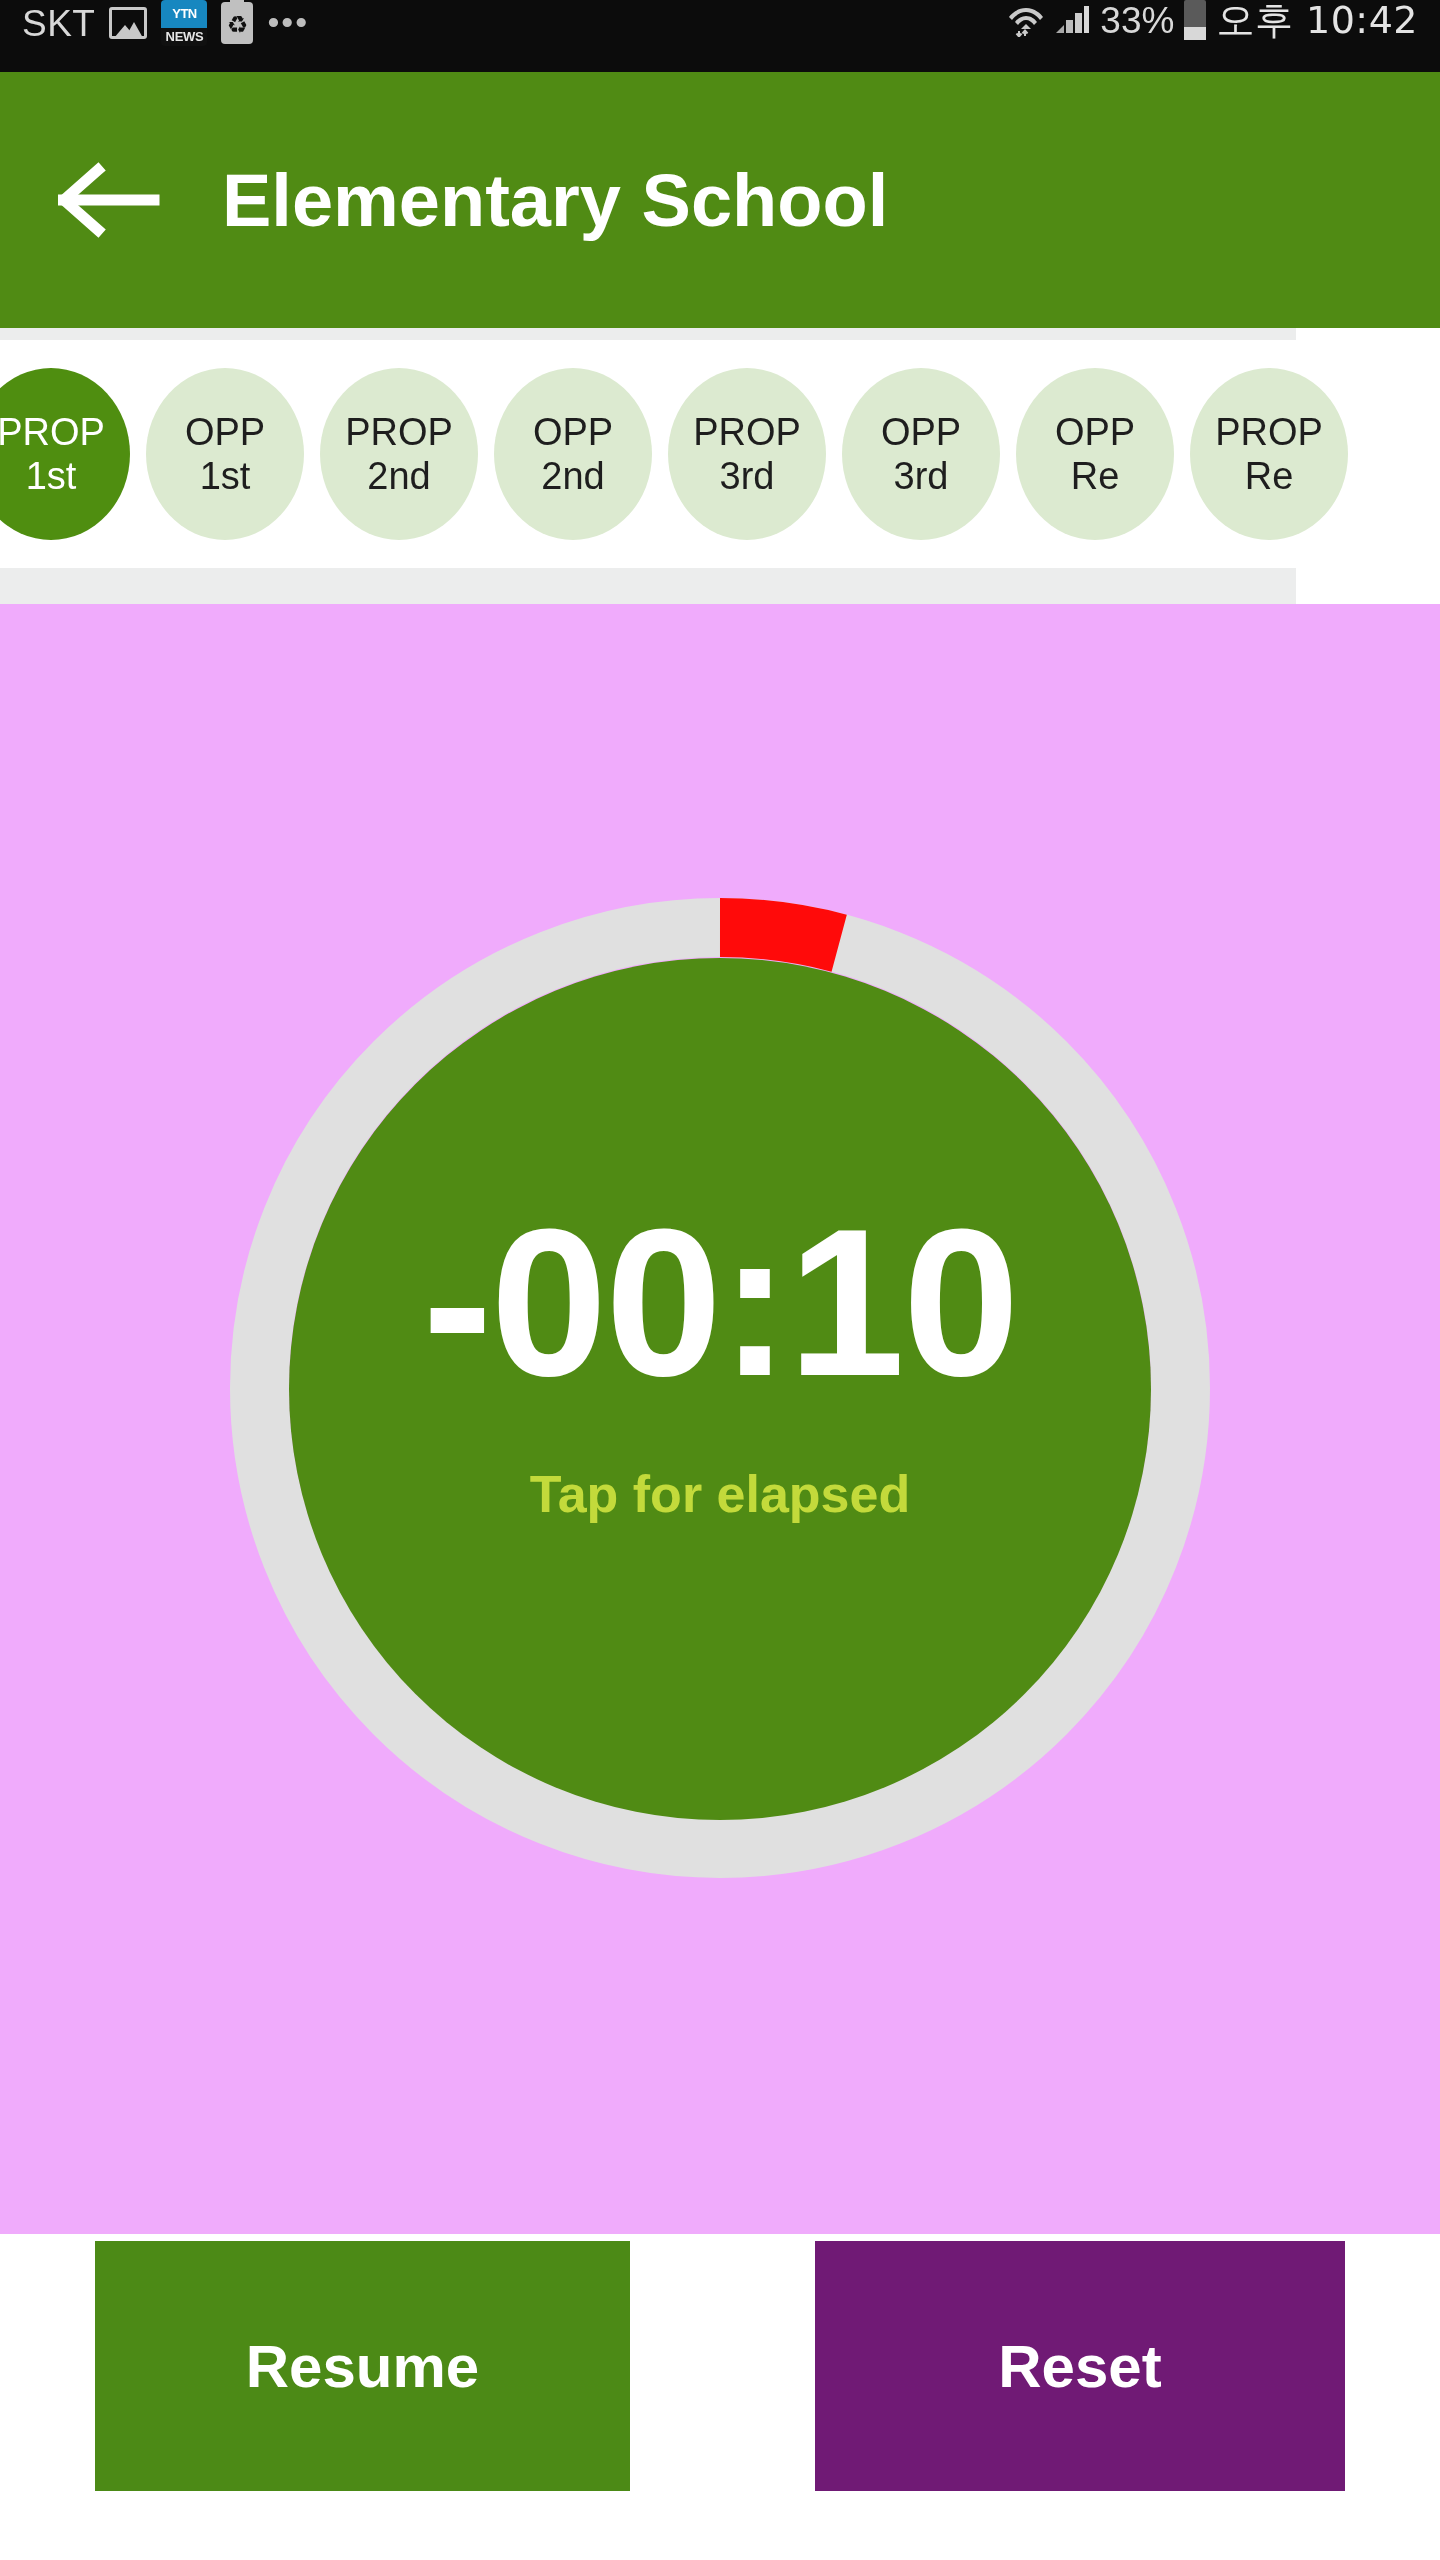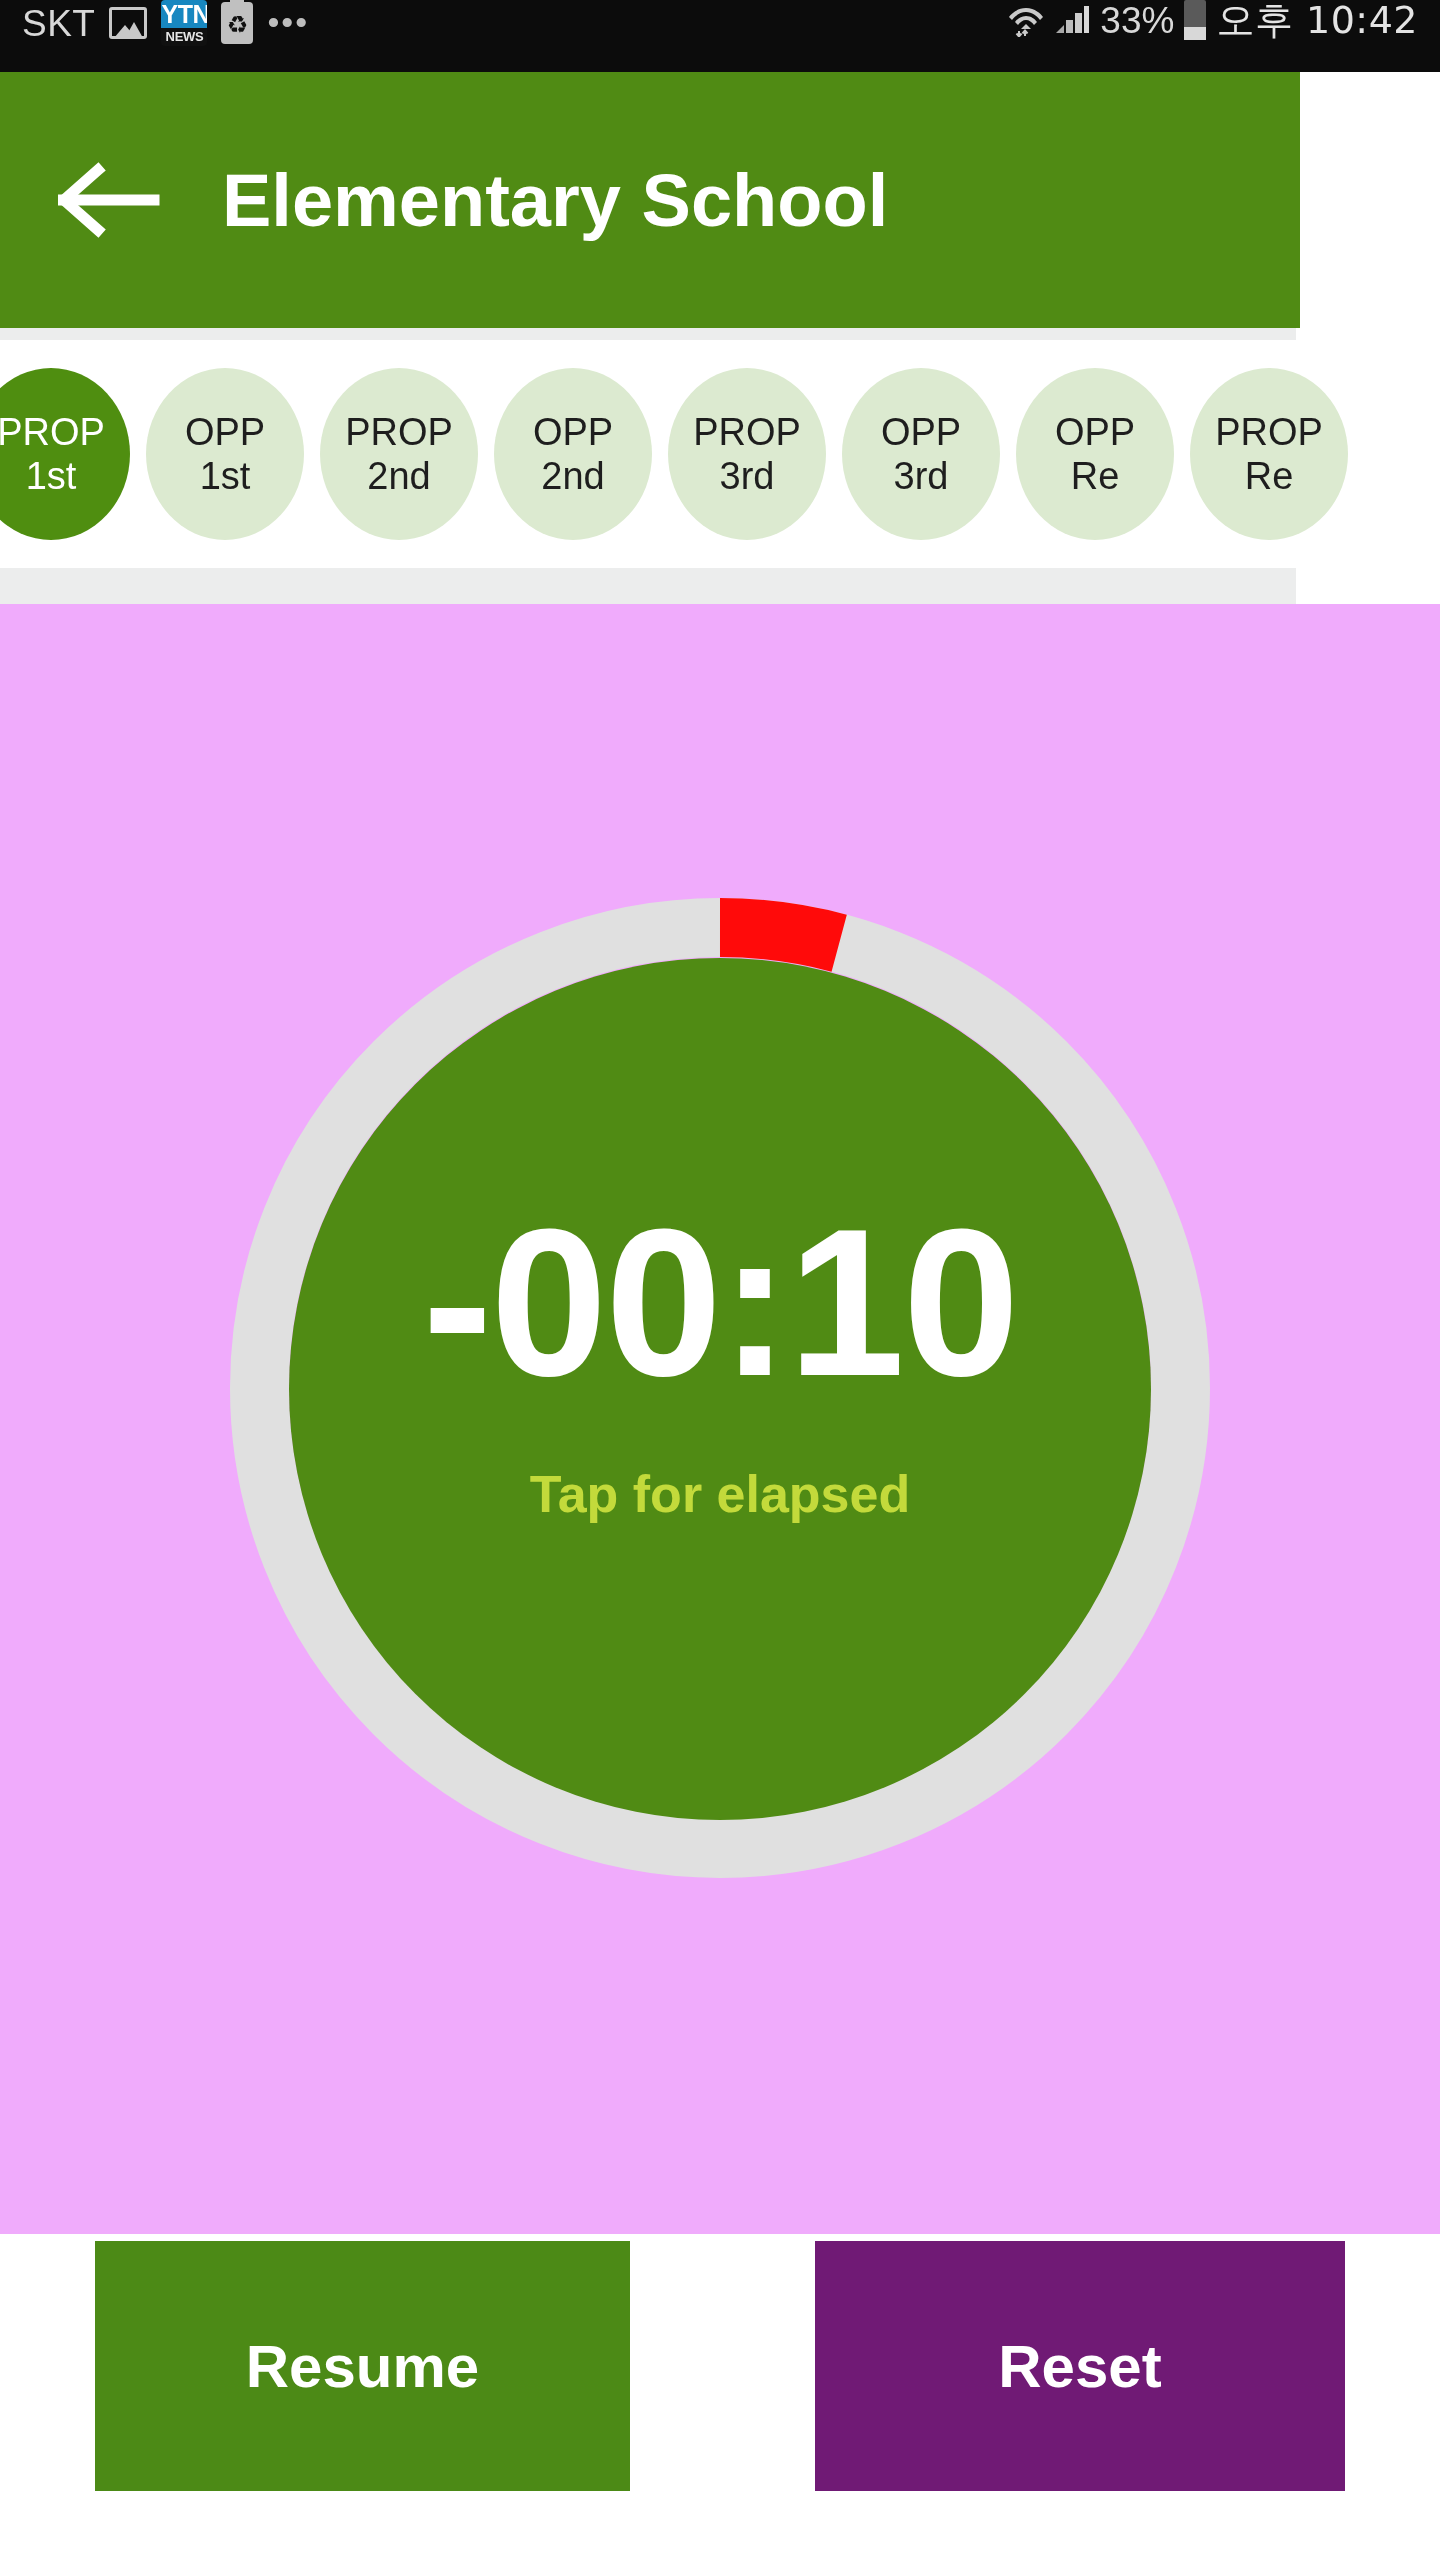--- a/index.html
+++ b/index.html
@@ -63,21 +63,21 @@
     border-right: 9px solid transparent;
     border-bottom: 16px solid #c8c8c8;
   }
   .ico-ytn {
     width: 46px; height: 46px;
     display: flex; flex-direction: column;
     border-radius: 4px; overflow: hidden;
   }
   .ico-ytn .y1 {
     background: #1787c0; color: #ffffff;
-    font-size: 25px; font-weight: bold;
+    font-size: 13px; font-weight: bold;
     text-align: center; line-height: 28px; flex: 0 0 28px;
     letter-spacing: -0.5px;
   }
   .ico-ytn .y2 {
     background: #101010; color: #e6e6e6;
     font-size: 13px; font-weight: bold;
     text-align: center; line-height: 18px; flex: 0 0 18px;
     letter-spacing: -0.3px;
   }
   .ico-recycle {
@@ -126,21 +126,21 @@
   .clock {
     color: #e4e4e4; font-size: 38px; line-height: 1;
     letter-spacing: 0.5px;
     font-family: "DejaVu Sans", sans-serif;
   }
 
   
   .appbar {
     position: absolute;
     top: 72px; left: 0;
-    width: 1300px; height: 256px;
+    width: 1440px; height: 256px;
     background: #508B14;
     display: flex;
     align-items: center;
   }
   .back-btn {
     width: 160px; height: 160px;
     margin-left: 30px;
     display: flex; align-items: center; justify-content: center;
     cursor: pointer;
   }

